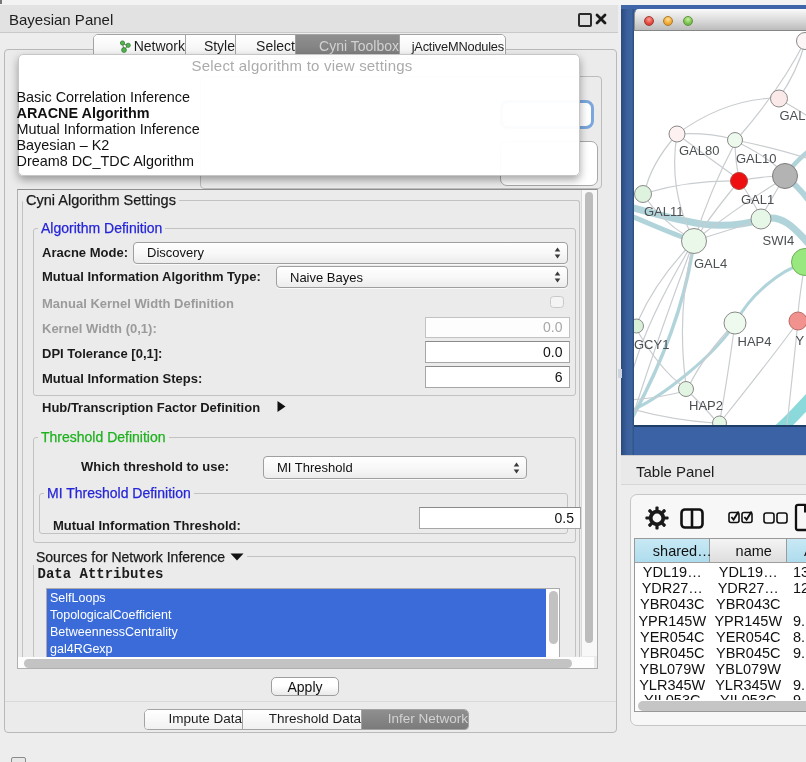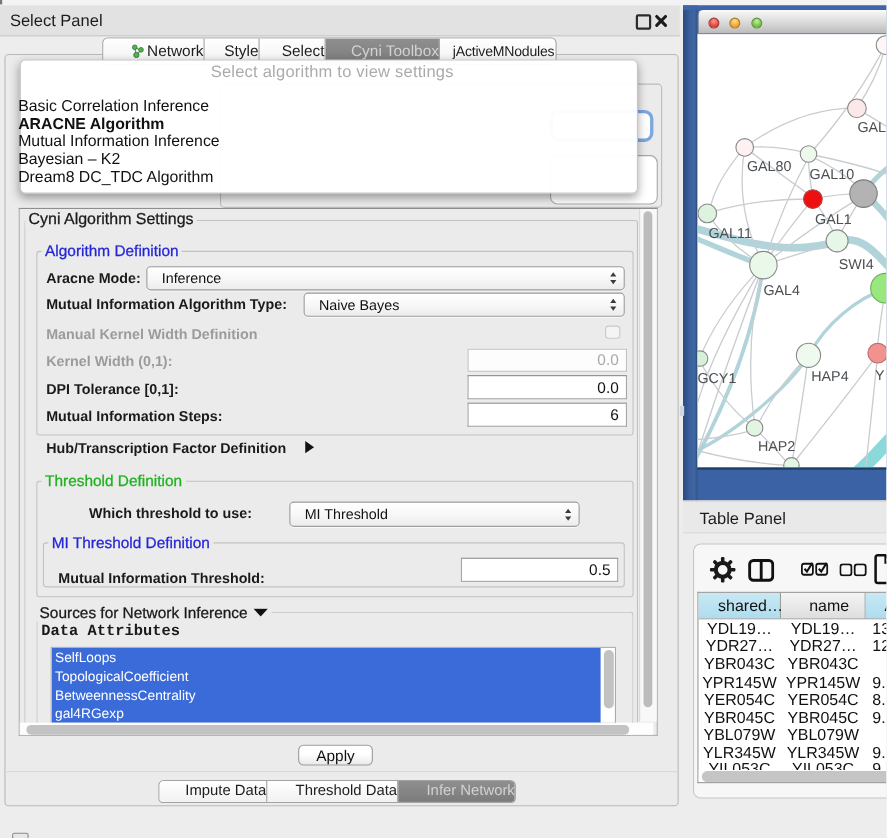--- a/index.html
+++ b/index.html
@@ -22,21 +22,21 @@
 .tc2{flex:0 0 77.5px;text-align:center;}
 .tc3{flex:0 0 auto;padding-left:6px;text-align:left;}
 </style>
 </head>
 <body>
 <div id="page">
 
 <div class="abs" style="left:0;top:0;width:806px;height:5px;background:#f3f3f3;"></div>
 <div class="abs" style="left:0;top:0;width:2px;height:4px;background:#777;"></div>
 <div class="abs" style="left:0;top:5px;width:618px;height:27px;background:#e2e2e2;border-bottom:1px solid #c9c9c9;"></div>
-<div class="abs" style="left:9px;top:5px;height:27px;font:15px/29px 'Liberation Sans',sans-serif;color:#1d1d1d;">Select Panel</div>
+<div class="abs" style="left:9px;top:5px;height:27px;font:15px/29px 'Liberation Sans',sans-serif;color:#1d1d1d;">Bayesian Panel</div>
 <div class="abs" style="left:578px;top:13px;width:10px;height:10px;border:2px solid #2b2b2b;border-radius:2px;"></div>
 <svg class="abs" style="left:595px;top:13px;" width="12" height="12" viewBox="0 0 12 12">
       <path d="M2 2 L10 10 M10 2 L2 10" stroke="#1a1a1a" stroke-width="2.8" stroke-linecap="round"></path>
     </svg>
 
 <div class="abs" style="left:4px;top:49px;width:613px;height:684px;background:#ebebeb;border:1px solid #b9b9b9;border-radius:4px;box-sizing:border-box;"></div>
 
 <div class="abs" style="left:200px;top:76px;width:400px;height:111px;border:1px solid #bcbcbc;border-radius:4px;"></div>
 <div class="abs" style="left:500px;top:100px;width:88px;height:23px;border:3px solid #7ba7dc;border-radius:8px;background:#fff;"></div>
 <div class="abs" style="left:500px;top:141px;width:96px;height:43px;border:1px solid #a8a8a8;border-radius:7px;background:#fff;"></div>
@@ -69,21 +69,21 @@
 <div class="abs" style="left:585px;top:192px;width:8px;height:451px;background:#bcbcbc;border-radius:4px;"></div>
 
 <div class="grp" style="left:22px;top:200px;width:556px;height:456px;border-bottom:none;border-bottom-left-radius:0;border-bottom-right-radius:0;"></div>
 <div class="gtit r13" style="left:23px;top:192px;font-size:14.5px;">Cyni Algorithm Settings</div>
 
 <div class="grp" style="left:33px;top:228px;width:541px;height:166px;"></div>
 <div class="gtit r13" style="left:38px;top:220px;color:#2525d8;">Algorithm Definition</div>
 
 <div class="abs b13" style="left:42px;top:245px;">Aracne Mode:</div>
 <div class="combo" style="left:133px;top:241.5px;width:433px;height:20px;">
-      <span class="ct">Inference</span>
+      <span class="ct">Discovery</span>
       <svg width="7" height="12" viewBox="0 0 7 12">
         <path d="M3.5 0.5 L6.3 4.4 H0.7 Z" fill="#3a3a3a"></path>
         <path d="M3.5 11.5 L0.7 7.6 H6.3 Z" fill="#3a3a3a"></path>
       </svg>
     </div>
 
 <div class="abs b13" style="left:42px;top:269px;">Mutual Information Algorithm Type:</div>
 <div class="combo" style="left:276px;top:266px;width:290px;height:20px;">
       <span class="ct">Naive Bayes</span>
       <svg width="7" height="12" viewBox="0 0 7 12">
@@ -118,21 +118,21 @@
       <svg width="7" height="12" viewBox="0 0 7 12">
         <path d="M3.5 0.5 L6.3 4.4 H0.7 Z" fill="#3a3a3a"></path>
         <path d="M3.5 11.5 L0.7 7.6 H6.3 Z" fill="#3a3a3a"></path>
       </svg>
     </div>
 
 <div class="grp" style="left:39px;top:493px;width:527px;height:39px;"></div>
 <div class="gtit r13" style="left:44px;top:485px;color:#2525d8;">MI Threshold Definition</div>
 
 <div class="abs b13" style="left:53px;top:518px;">Mutual Information Threshold:</div>
-<div class="fld" style="left:419px;top:507px;width:143px;height:22px;font-size:14px;">0.5</div>
+<div class="fld" style="left:419px;top:507px;width:162px;height:22px;font-size:14px;">0.5</div>
 
 <div class="grp" style="left:33px;top:556px;width:541px;height:101px;border-bottom:none;"></div>
 <div class="gtit r13" style="left:33px;top:549px;">Sources for Network Inference <svg width="14" height="8" viewBox="0 0 14 8" style="vertical-align:1px;margin-left:1px;">
         <path d="M0.5 0.5 H13.5 L7 7.5 Z" fill="#111"></path>
       </svg></div>
 
 <div class="abs b13" style="left:37.5px;top:566px;font-size:14px;font-family:Liberation Mono, monospace;">Data Attributes</div>
 
 <div class="abs" style="left:46px;top:588px;width:514px;height:70px;background:#fff;border:1px solid #ababab;box-sizing:border-box;overflow:hidden;">
   <div class="abs" style="left:0;top:0;width:499px;height:70px;background:#3a6bd9;"></div>

